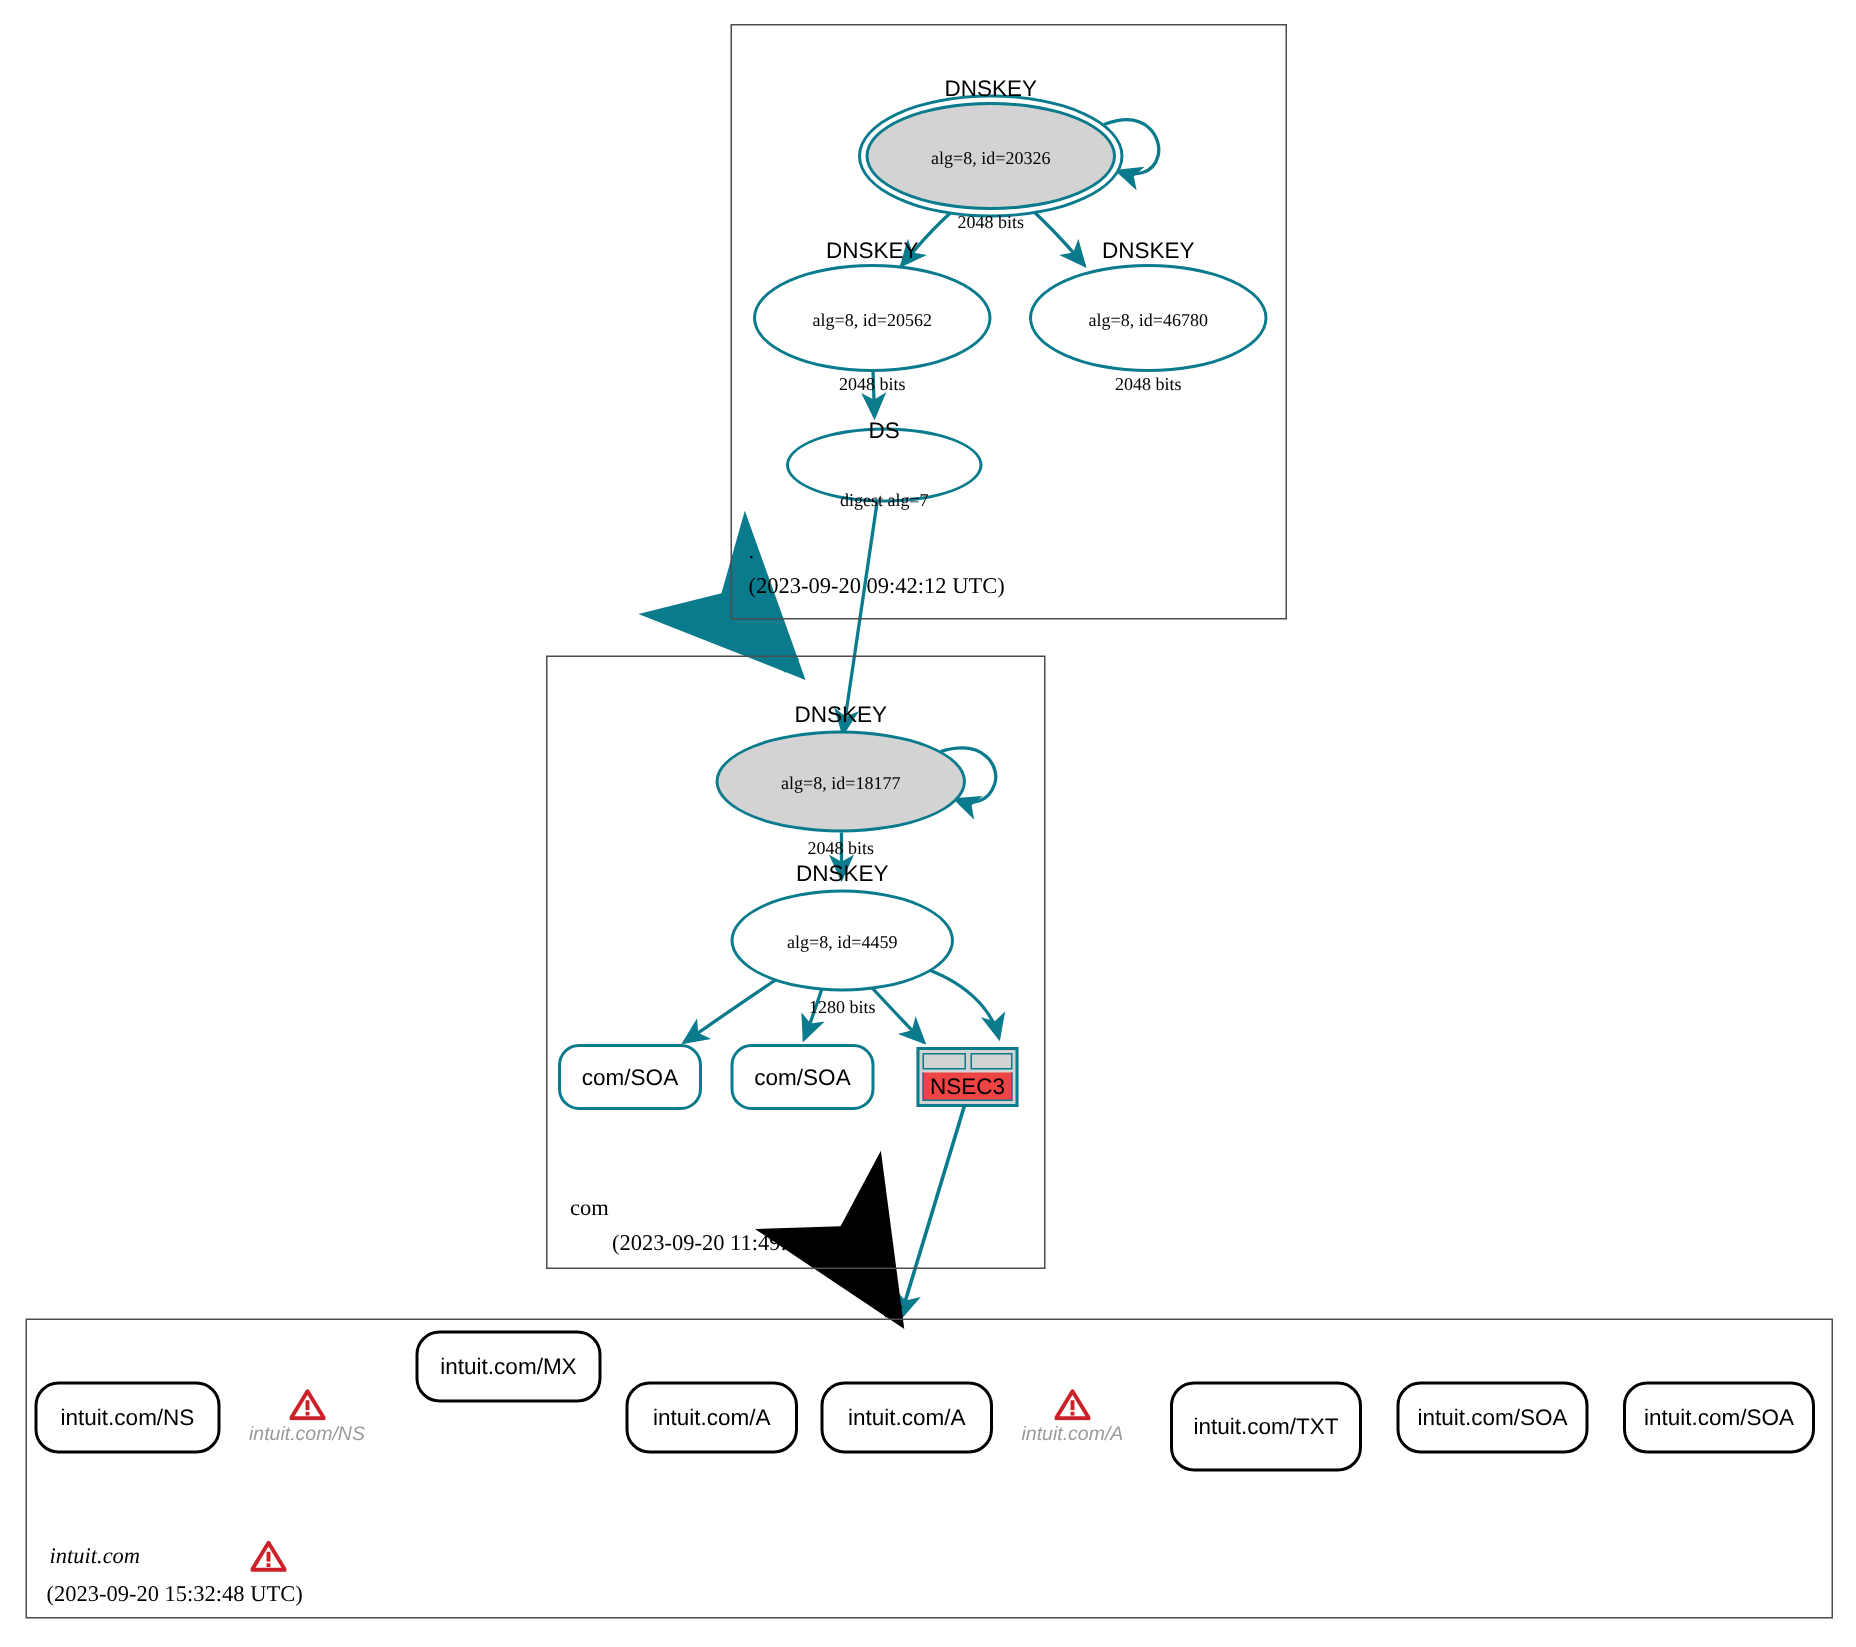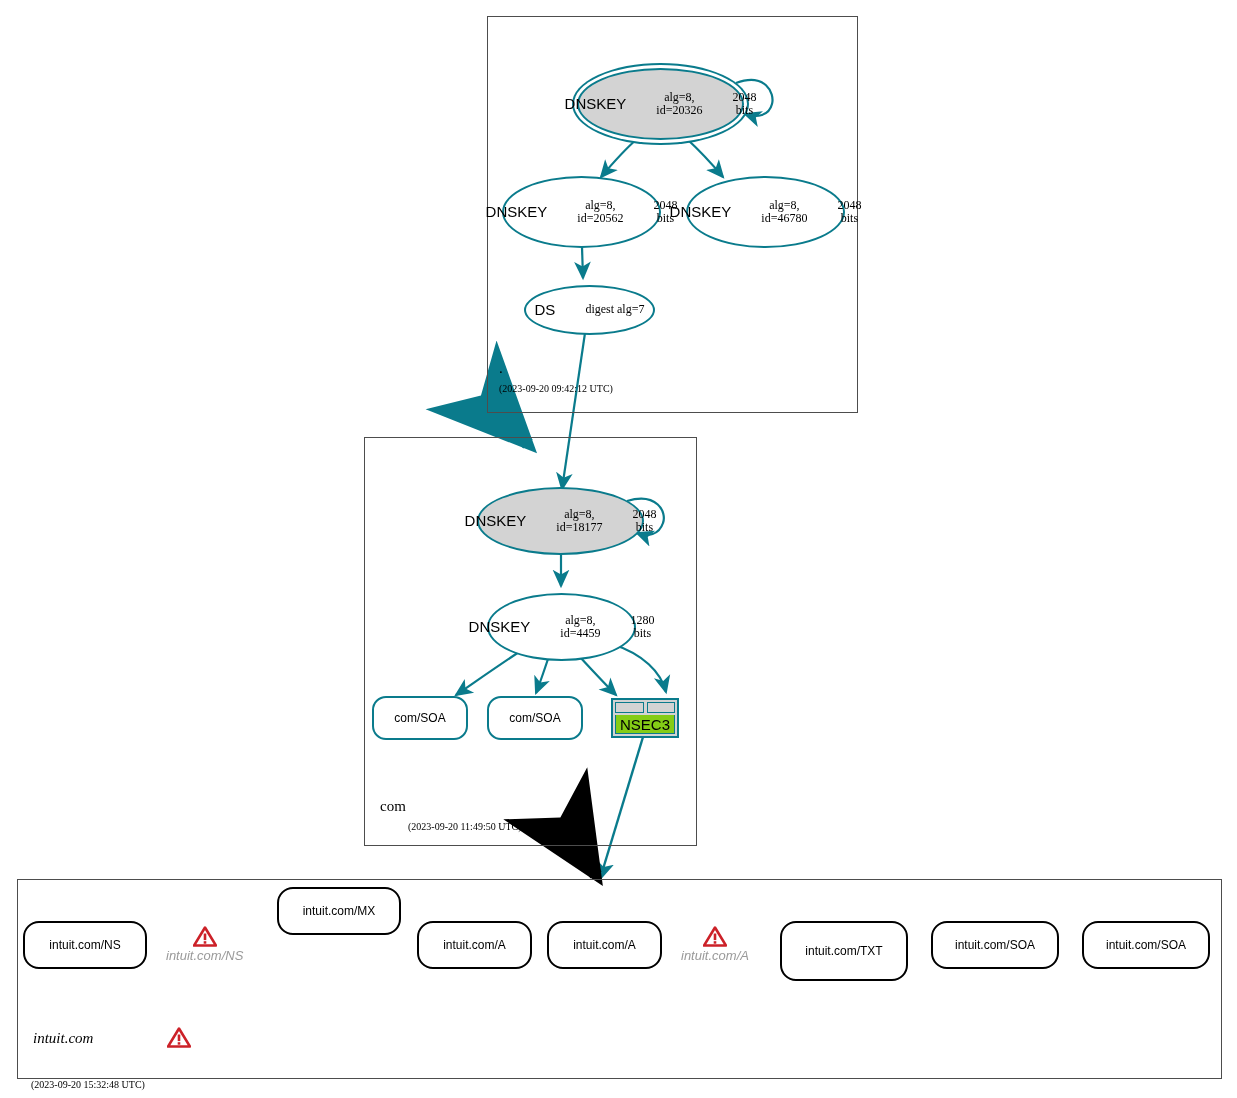--- a/index.html
+++ b/index.html
@@ -32,36 +32,36 @@
   .zone-label {
     position: absolute;
     font-family: "Liberation Serif", serif;
     font-size: 15px;
     color: #000000;
     white-space: nowrap;
   }
   .zone-time {
     position: absolute;
     font-family: "Liberation Serif", serif;
-    font-size: 10px;
+    font-size: 15px;
     color: #000000;
     white-space: nowrap;
   }
   
   .node-ellipse {
     position: absolute;
     box-sizing: border-box;
     border: 2px solid #0a7b8c;
     border-radius: 50%;
     background: #ffffff;
     display: flex;
-    flex-direction: row;
+    flex-direction: column;
     align-items: center;
     justify-content: center;
-    text-align: center;
+    text-align: left;
     line-height: 1.12;
     gap: 30px;
   }
   .node-ellipse.secure-anchor {
     background: #d3d3d3;
     box-shadow: 0 0 0 3px #ffffff, 0 0 0 5px #0a7b8c;
   }
   .node-ellipse.shaded {
     background: #d3d3d3;
   }
@@ -79,21 +79,21 @@
   .node-rrect {
     position: absolute;
     box-sizing: border-box;
     border: 2px solid #0a7b8c;
     border-radius: 14px;
     background: #ffffff;
     display: flex;
     align-items: center;
     justify-content: center;
     font-family: "Liberation Sans", sans-serif;
-    font-size: 12px;
+    font-size: 15px;
     color: #000000;
     white-space: nowrap;
   }
   .node-rrect.plain {
     border-color: #000000;
     border-width: 2px;
     border-radius: 16px;
   }
   
   .node-nsec3 {
@@ -120,21 +120,21 @@
     flex: 1;
     display: flex;
     align-items: center;
     justify-content: center;
     border: 1px solid #0a7b8c;
     border-top: none;
     margin-top: 2px;
     font-family: "Liberation Sans", sans-serif;
     font-size: 15px;
     color: #000000;
-    background: #84cc16;
+    background: #ef4444;
     box-sizing: border-box;
   }
   
   .warn-item {
     position: absolute;
     display: flex;
     flex-direction: column;
     align-items: center;
   }
   .warn-label {
@@ -249,21 +249,21 @@
   <div class="node-nsec3" style="left:611px; top:698px; width:68px; height:40px;">
     <div class="nsec3-head">
       <div class="nsec3-cell"></div>
       <div class="nsec3-cell"></div>
     </div>
     <div class="nsec3-body">NSEC3</div>
   </div>
 
   <div class="zone-box" style="left:17px; top:879px; width:1205px; height:200px;"></div>
   <div class="zone-label" style="left:33px; top:1030px;font-style:italic;">intuit.com</div>
-  <div class="zone-time" style="left:31px; top:1055px;margin-top:24px;">(2023-09-20 15:32:48 UTC)</div>
+  <div class="zone-time" style="left:31px; top:1055px;">(2023-09-20 15:32:48 UTC)</div>
 
   <svg class="zone-warn" style="left:167px; top:1027px;" viewBox="0 0 24 21">
     <path d="M12,1.5 L23,19.5 L1,19.5 Z" fill="#ffffff" stroke="#cc2128" stroke-width="2.6" stroke-linejoin="round"></path>
     <rect x="10.7" y="7.5" width="2.6" height="6.6" fill="#cc2128"></rect>
     <rect x="10.7" y="15.2" width="2.6" height="2.5" fill="#cc2128"></rect>
   </svg>
 
   <div class="node-rrect plain" style="left:23px; top:921px; width:124px; height:48px;">intuit.com/NS</div>
 
   <div class="warn-item" style="left:166px; top:926px;">

